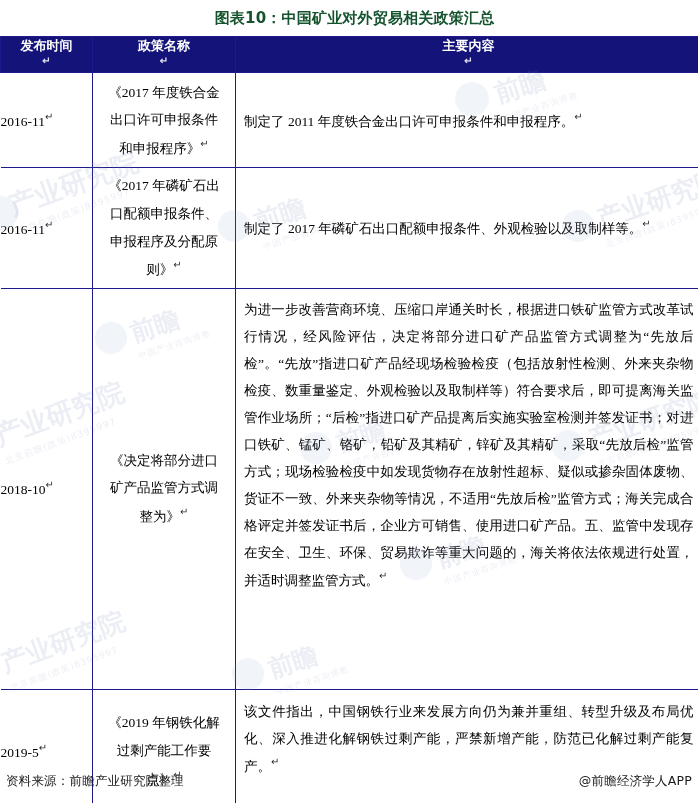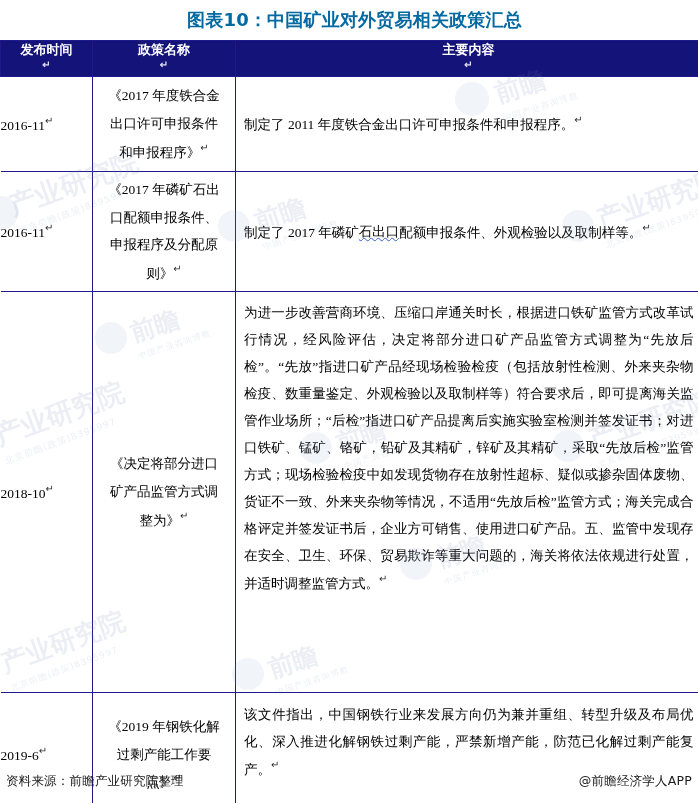--- a/index.html
+++ b/index.html
@@ -21,25 +21,25 @@
     width: 698px;
     height: 803px;
     box-sizing: border-box;
   }
 
   
   .chart-title {
     text-align: center;
     font-family: "DejaVu Sans", "Liberation Sans", sans-serif;
     font-weight: bold;
-    font-size: 18px;
+    font-size: 15px;
     letter-spacing: 0.2px;
     padding-top: 9px;
     padding-bottom: 9px;
-    color: #0369a1;
+    color: #14532d;
     line-height: 1.2;
     padding-left: 11px;
   }
 
   
   .policy-table {
     border-collapse: collapse;
     width: 698px;
     table-layout: fixed;
     position: relative;
@@ -105,21 +105,20 @@
   .r1 td { height: 84px; }
   .r2 td { height: 94px; }
   .r3 td { height: 388px; vertical-align: middle; }
   .r4 td { height: 110px; }
 
   .r3 td.cell-body { vertical-align: top; padding-top: 7px; }
   .r4 td.cell-body { vertical-align: top; padding-top: 8px; }
   .r1 td.cell-body, .r2 td.cell-body { vertical-align: middle; }
 
   .underline-wavy {
-    text-decoration: underline;
     text-decoration-style: wavy;
     text-decoration-color: #3a5fcd;
     text-decoration-thickness: 1px;
     margin-top: 48px;
   }
 
   
   .footer {
     position: absolute;
     left: 0;
@@ -204,21 +203,21 @@
         <td class="cell-body"><span>制定了 2017 年磷矿</span><span class="underline-wavy">石出口</span><span>配额申报条件、外观检验以及取制样等。</span><span class="pilcrow">↵</span></td>
       </tr>
 
       <tr class="r3">
         <td class="cell-date"><span>2018-10</span><span class="pilcrow">↵</span></td>
         <td class="cell-name"><span>《决定将部分进口矿产品监管方式调整为》</span><span class="pilcrow">↵</span></td>
         <td class="cell-body"><span>为进一步改善营商环境、压缩口岸通关时长，根据进口铁矿监管方式改革试行情况，经风险评估，决定将部分进口矿产品监管方式调整为“先放后检”。“先放”指进口矿产品经现场检验检疫（包括放射性检测、外来夹杂物检疫、数重量鉴定、外观检验以及取制样等）符合要求后，即可提离海关监管作业场所；“后检”指进口矿产品提离后实施实验室检测并签发证书；对进口铁矿、锰矿、铬矿，铅矿及其精矿，锌矿及其精矿，采取“先放后检”监管方式；现场检验检疫中如发现货物存在放射性超标、疑似或掺杂固体废物、货证不一致、外来夹杂物等情况，不适用“先放后检”监管方式；海关完成合格评定并签发证书后，企业方可销售、使用进口矿产品。五、监管中发现存在安全、卫生、环保、贸易欺诈等重大问题的，海关将依法依规进行处置，并适时调整监管方式。</span><span class="pilcrow">↵</span></td>
       </tr>
 
       <tr class="r4">
-        <td class="cell-date"><span>2019-6</span><span class="pilcrow">↵</span></td>
+        <td class="cell-date"><span>2019-5</span><span class="pilcrow">↵</span></td>
         <td class="cell-name"><span>《2019 年钢铁化解过剩产能工作要点》</span><span class="pilcrow">↵</span></td>
         <td class="cell-body"><span>该文件指出，中国钢铁行业来发展方向仍为兼并重组、转型升级及布局优化、深入推进化解钢铁过剩产能，严禁新增产能，防范已化解过剩产能复产。</span><span class="pilcrow">↵</span></td>
       </tr>
 
     </tbody>
   </table>
 
   <div class="footer">
     <div class="src">资料来源：前瞻产业研究院整理</div>
     <div class="brand">@前瞻经济学人APP</div>

